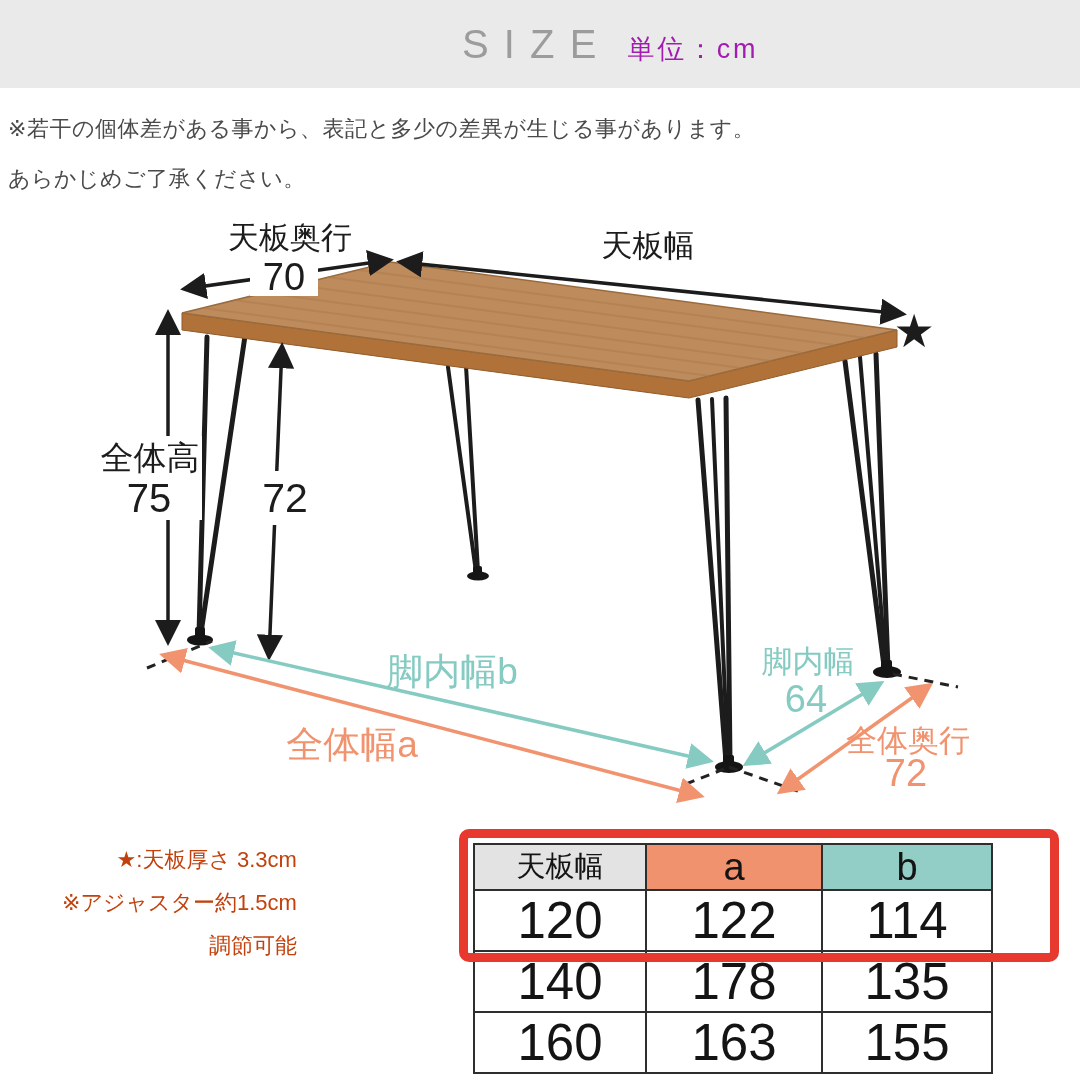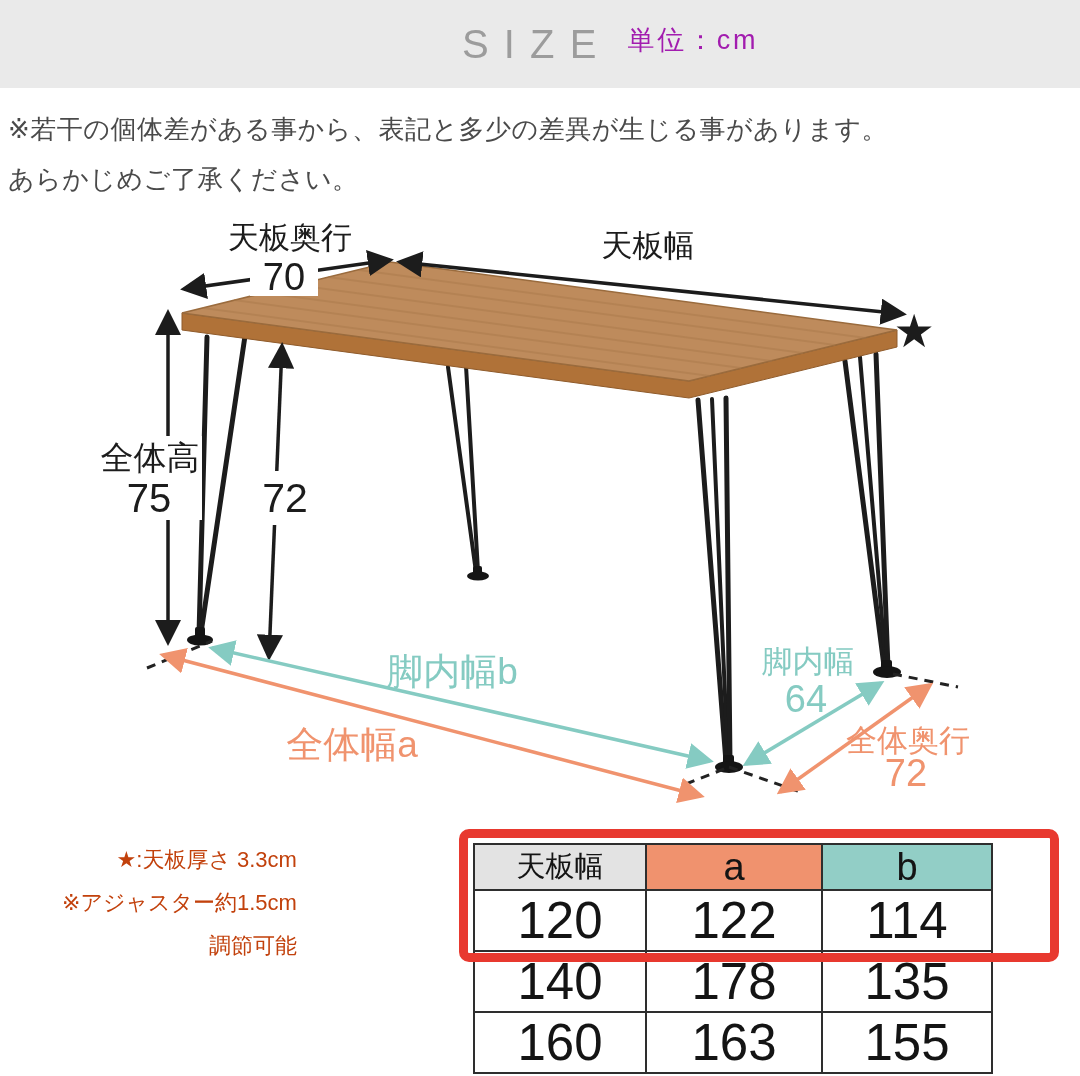--- a/index.html
+++ b/index.html
@@ -1,26 +1,26 @@
 <!DOCTYPE html>
 <html><head>
 <meta charset="utf-8">
 <style>
   html,body{margin:0;padding:0;background:#fff;}
   .page{position:relative;width:1080px;height:1076px;background:#ffffff;overflow:hidden;
         font-family:"Liberation Sans","DejaVu Sans",sans-serif;}
   
   .band{position:absolute;left:0;top:0;width:1080px;height:88px;background:#EAEAEA;
         display:flex;align-items:center;justify-content:center;}
-  .band-inner{display:flex;align-items:flex-start;transform:translateX(70px);}
+  .band-inner{display:flex;align-items:flex-end;transform:translateX(70px);}
   .size-title{font-size:40px;color:#9C9C9C;letter-spacing:0.38em;font-weight:400;}
   .unit{font-size:27px;color:#a21caf;letter-spacing:0.10em;margin-left:16px;}
   
   .disclaimer{position:absolute;left:8px;top:104px;width:1068px;color:#4A4A4A;
-              font-size:26px;line-height:50px;letter-spacing:0.5px;}
+              font-size:22px;line-height:50px;letter-spacing:0.5px;}
   
   .diagram{position:absolute;left:0;top:200px;width:1080px;height:630px;}
   .diagram text{font-family:"Liberation Sans","DejaVu Sans",sans-serif;}
   
   .notes{position:absolute;left:62px;top:838px;color:#c2410c;font-size:22px;line-height:43px;text-align:right;}
   .notes .indent{padding-left:52px;}
   
   .size-table{position:absolute;left:473px;top:843px;border-collapse:collapse;
               table-layout:fixed;text-align:center;color:#141414;}
   .size-table th,.size-table td{border:2px solid #2E2E2E;padding:0;}

